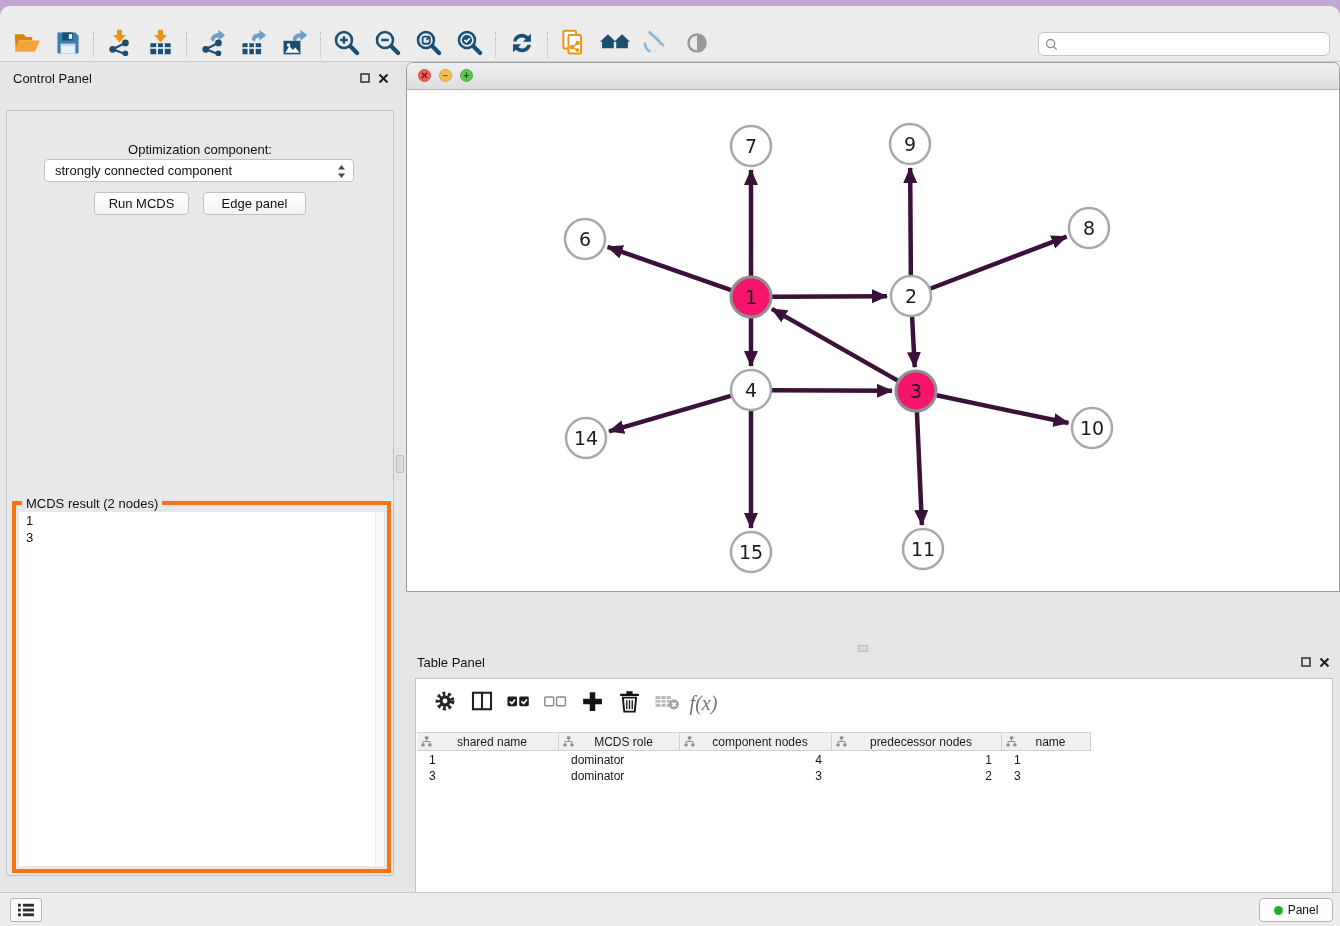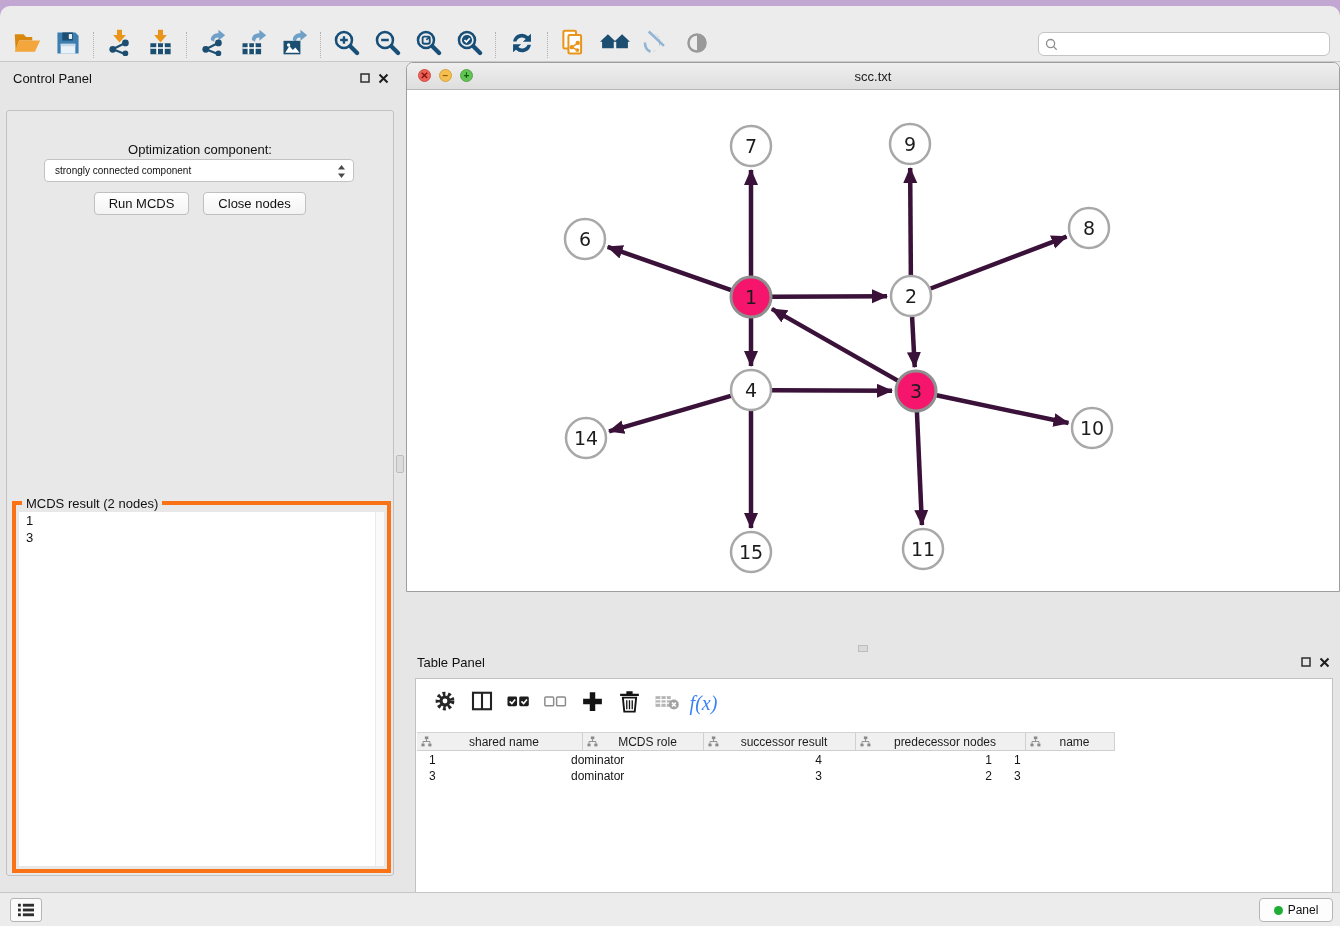--- a/index.html
+++ b/index.html
@@ -36,21 +36,21 @@
                 background:#e8e8e8; border:1px solid #c2c2c2; border-radius:3px; }
   .seg-row { position:absolute; left:0; right:0; top:29px; display:flex; justify-content:center; z-index:3; }
   .seg { display:inline-flex; border:1px solid #c3c3c3; border-radius:5px; overflow:hidden;
          background:#fff; box-shadow:0 1px 1px rgba(0,0,0,.08); }
   .seg-item { padding:3px 13px; font-size:13px; color:#1d1d1d; border-left:1px solid #c9c9c9; background:#fff; white-space:nowrap; }
   .seg-item:first-child { border-left:none; }
   .seg-item.sel { background:linear-gradient(#f1f1f1,#e3e3e3); color:#b7b7b7; text-shadow:0 1px 0 #fff; }
 
   .opt-label { position:absolute; left:0; right:0; top:80px; text-align:center; font-size:13px; color:#111; }
   .dropdown { position:absolute; left:44px; top:97px; width:310px; height:23px; background:#fff;
-              border:1px solid #c2c2c2; border-radius:4px; font-size:10px; color:#111;
+              border:1px solid #c2c2c2; border-radius:4px; font-size:13px; color:#111;
               display:flex; align-items:center; padding:0 22px 0 10px; }
   .dropdown .chev { position:absolute; right:7px; top:4px; }
   .cp-btn { position:absolute; top:130px; height:23px; background:linear-gradient(#ffffff,#f3f3f3);
             border:1px solid #c0c0c0; border-radius:4px; font-size:13px; color:#111;
             display:flex; align-items:center; justify-content:center; }
 
   .groupbox { position:absolute; left:12px; right:9px; top:439px; bottom:7px; border:4px solid #f97316; }
   .groupbox .legend { position:absolute; top:-9px; left:6px; background:#e8e8e8; padding:0 4px;
                       font-size:13px; color:#111; }
   .resultarea { position:absolute; left:3px; right:3px; top:7px; bottom:3px; background:#fff; overflow:hidden; }
@@ -72,21 +72,21 @@
             font-size:10px; font-weight:bold; line-height:12px; text-align:center; }
   .nw-title { position:absolute; top:6px; left:0; right:0; text-align:center; font-size:13px; color:#1a1a1a; }
   .canvas { position:absolute; top:27px; left:0; right:0; bottom:0; background:#fff; }
 
   
   .tpanel { position:absolute; left:406px; top:590px; width:934px; height:296px; }
   .tp-box { position:absolute; left:9px; right:7px; top:26px; height:236px; background:#fff;
             border:1px solid #c1c1c1; }
   .tp-toolbar { position:absolute; top:0; left:0; right:0; height:48px; display:flex; align-items:center; padding-left:10px; }
   .tp-btn { width:37px; height:34px; display:flex; align-items:center; justify-content:center; }
-  .fx { font-family:"Liberation Serif",serif; font-style:italic; font-size:20px; color:#3b82f6; }
+  .fx { font-family:"Liberation Serif",serif; font-style:italic; font-size:20px; color:#737373; }
   .tbl-head { position:absolute; top:53px; left:1px; height:19px; display:flex;
               background:#f0f0f0; border-top:1px solid #d4d4d4; border-bottom:1px solid #cfcfcf; }
   .th-cell { display:flex; align-items:center; border-right:1px solid #d0d0d0; padding-left:4px; position:relative; }
   .th-cell .lbl { flex:1; text-align:center; font-size:12px; color:#1c1c1c; padding-right:6px; }
   .tbl-rows { position:absolute; top:73px; left:1px; right:1px; }
   .tbl-row { display:flex; height:16px; }
   .td-cell { font-size:12px; color:#141414; line-height:16px; overflow:hidden; white-space:nowrap; }
   .tp-tabs { position:absolute; left:0; right:0; top:268px; display:flex; justify-content:center; }
 
   
@@ -272,40 +272,39 @@
       <div class="dropdown">
         <span>strongly connected component</span>
         <span class="chev">
           <svg width="9" height="15">
               <path d="M4.5 1L8 5.5H1z" fill="#4a4a4a"></path>
               <path d="M4.5 14L1 9.5h7z" fill="#4a4a4a"></path>
             </svg>
         </span>
       </div>
       <div class="cp-btn" style="left:94px;width:95px">Run MCDS</div>
-      <div class="cp-btn" style="left:203px;width:103px">Close nodes</div>
+      <div class="cp-btn" style="left:203px;width:103px">Edge panel</div>
 
       <div class="groupbox">
         <div class="legend">MCDS result (2 nodes)</div>
         <div class="resultarea" id="mcds-lines">
             <div class="line">1</div>
             <div class="line">3</div>
             <div class="res-scroll"></div>
           </div>
       </div>
     </div>
 
     <div class="vsplit-grip" style="top:393px"></div>
 
     <div class="netwin" style="top:0">
       <div class="netwin-bar">
         <div class="nw-dot" style="left:11px;background:#ee6156;border:1px solid #ce4f44;color:#7e150d">✕</div>
         <div class="nw-dot" style="left:32px;background:#f5bf4f;border:1px solid #d8a33c;color:#90590a">−</div>
         <div class="nw-dot" style="left:53px;background:#61c555;border:1px solid #58a345;color:#135f06">+</div>
-        <div class="nw-title">scc.txt</div>
       </div>
       <div class="canvas">
         <svg id="graph-svg" width="932" height="501">
             <defs>
               <marker id="arrow" markerUnits="userSpaceOnUse" markerWidth="18" markerHeight="16" refX="15" refY="7" orient="auto">
                 <path d="M0,0 L16,7 L0,14 z" fill="#3A1138"></path>
               </marker>
             </defs>
             <line x1="344" y1="186" x2="344" y2="80" stroke="#3A1138" stroke-width="4.5" marker-end="url(#arrow)"></line>
             <line x1="324.1752536154717" y1="200.07328138371903" x2="200.65685301088945" y2="156.91624984717825" stroke="#3A1138" stroke-width="4.5" marker-end="url(#arrow)"></line>
@@ -436,21 +435,21 @@
                   </g>
                   <circle cx="26" cy="19" r="6.5" fill="#a2a2a2"></circle>
                   <path d="M23.5 16.5l5 5M28.5 16.5l-5 5" stroke="#fff" stroke-width="2"></path>
                 </svg></span>
             </div>
             <div class="tp-btn">
               <span><span class="fx">f(x)</span></span>
             </div>
           </div>
         <div class="tbl-head" id="tbl-head">
-            <div class="th-cell" style="width: 166px; justify-content: flex-end;">
+            <div class="th-cell" style="width: 142px; justify-content: flex-end;">
               <span><svg width="11" height="11" viewBox="0 0 12 12">
                   <rect x="4.2" y="0.5" width="3.8" height="3" fill="#8a8a8a"></rect>
                   <rect x="0.5" y="8.3" width="3.4" height="3" fill="#8a8a8a"></rect>
                   <rect x="8" y="8.3" width="3.4" height="3" fill="#8a8a8a"></rect>
                   <path d="M6 3.5v2.5M2.2 8.3V6h7.5v2.3" stroke="#8a8a8a" fill="none"></path>
                 </svg></span>
               <span class="lbl">shared name</span>
             </div>
             <div class="th-cell" style="width: 121px;">
               <span><svg width="11" height="11" viewBox="0 0 12 12">
@@ -461,21 +460,21 @@
                 </svg></span>
               <span class="lbl">MCDS role</span>
             </div>
             <div class="th-cell" style="width: 152px;">
               <span><svg width="11" height="11" viewBox="0 0 12 12">
                   <rect x="4.2" y="0.5" width="3.8" height="3" fill="#8a8a8a"></rect>
                   <rect x="0.5" y="8.3" width="3.4" height="3" fill="#8a8a8a"></rect>
                   <rect x="8" y="8.3" width="3.4" height="3" fill="#8a8a8a"></rect>
                   <path d="M6 3.5v2.5M2.2 8.3V6h7.5v2.3" stroke="#8a8a8a" fill="none"></path>
                 </svg></span>
-              <span class="lbl">successor result</span>
+              <span class="lbl">component nodes</span>
             </div>
             <div class="th-cell" style="width: 170px; justify-content: space-between;">
               <span><svg width="11" height="11" viewBox="0 0 12 12">
                   <rect x="4.2" y="0.5" width="3.8" height="3" fill="#8a8a8a"></rect>
                   <rect x="0.5" y="8.3" width="3.4" height="3" fill="#8a8a8a"></rect>
                   <rect x="8" y="8.3" width="3.4" height="3" fill="#8a8a8a"></rect>
                   <path d="M6 3.5v2.5M2.2 8.3V6h7.5v2.3" stroke="#8a8a8a" fill="none"></path>
                 </svg></span>
               <span class="lbl">predecessor nodes</span>
             </div>

